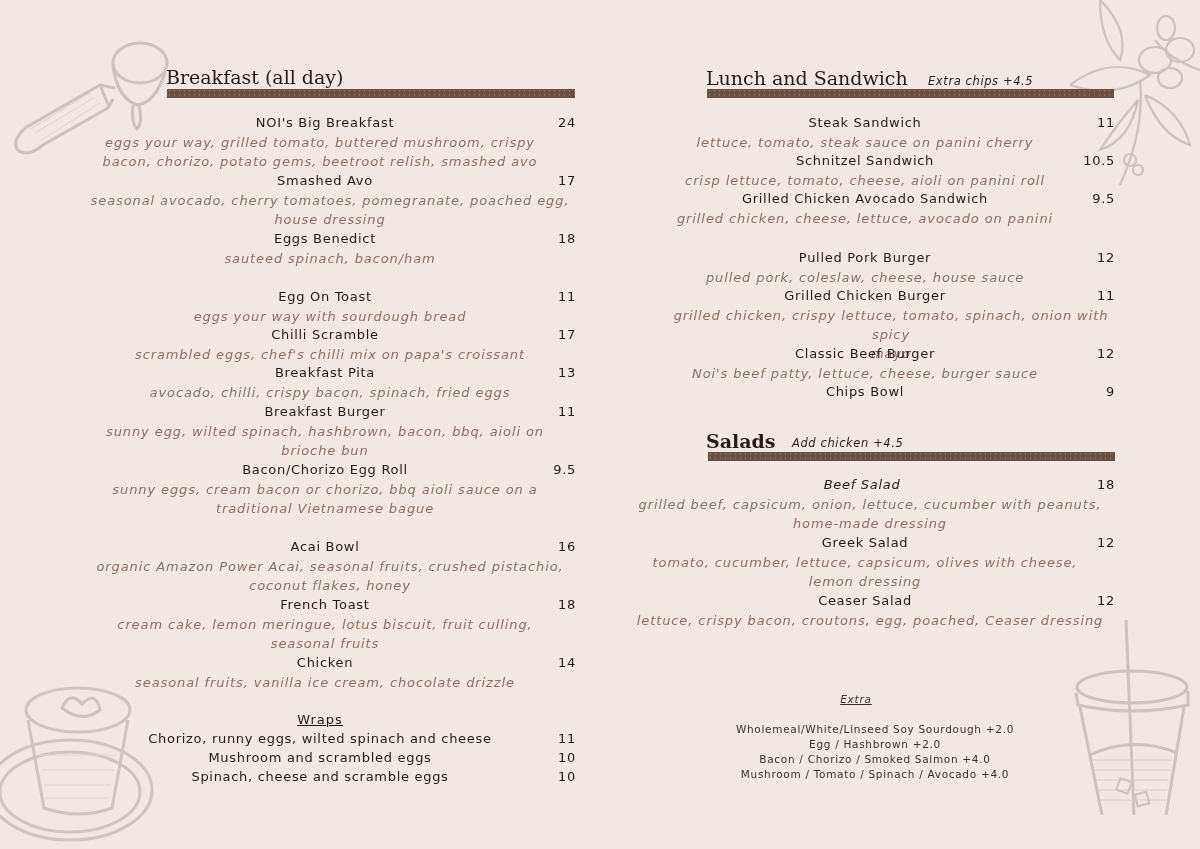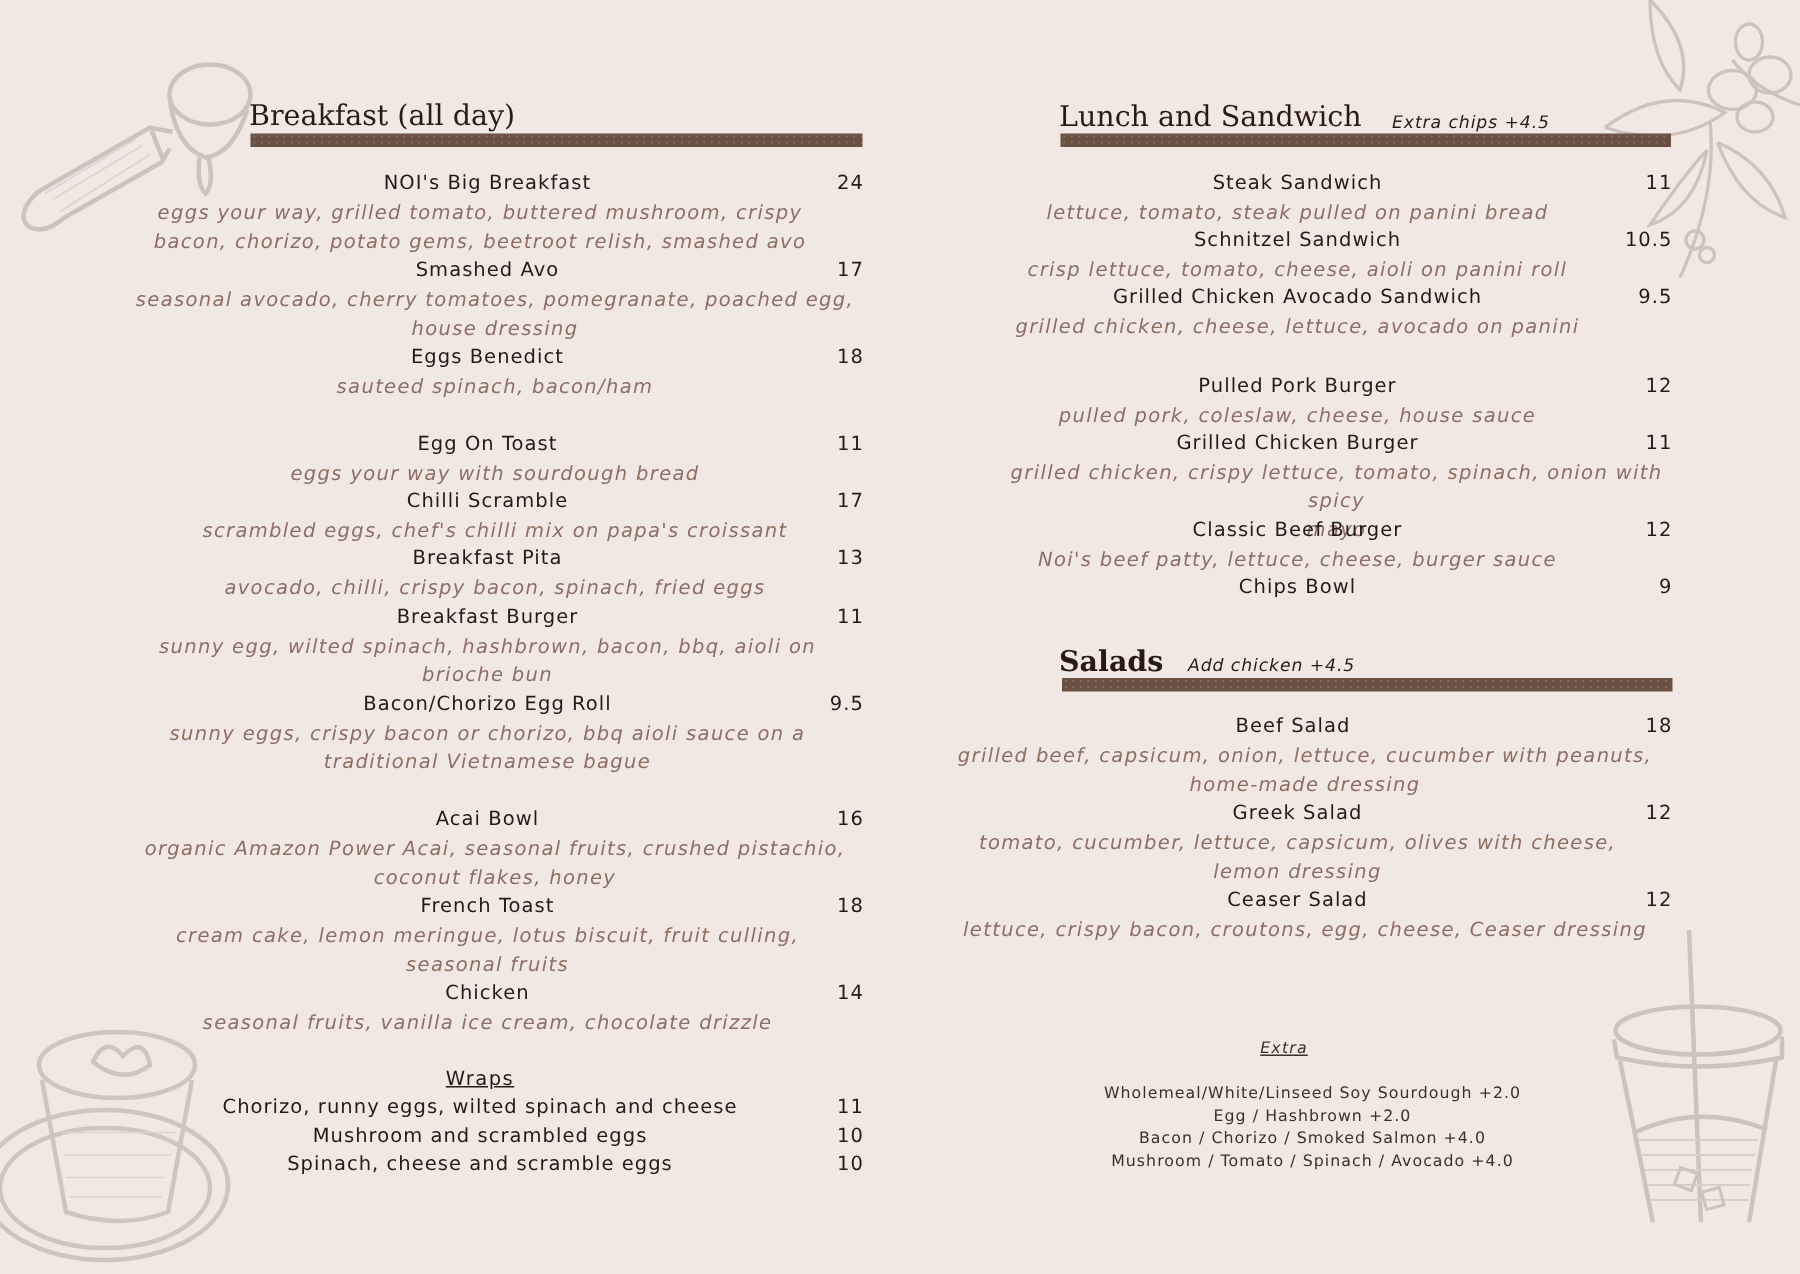--- a/index.html
+++ b/index.html
@@ -181,21 +181,21 @@
     <div class="item-desc" style="top:18px;left:0;right:20px;">
       <div>sunny egg, wilted spinach, hashbrown, bacon, bbq, aioli on</div>
         <div>brioche bun</div>
     </div>
   </div>
 
   <div class="item" style="top:462px;">
     <div class="item-name" style="left:10px;right:30px;">Bacon/Chorizo Egg Roll</div>
     <div class="item-price" style="right:4px;">9.5</div>
     <div class="item-desc" style="top:18px;left:0;right:20px;">
-      <div>sunny eggs, crispy bacon or chorizo, bbq aioli sauce on a</div>
+      <div>sunny eggs, cream bacon or chorizo, bbq aioli sauce on a</div>
         <div>traditional Vietnamese bague</div>
     </div>
   </div>
 
   <div class="item" style="top:539px;">
     <div class="item-name" style="left:10px;right:30px;">Acai Bowl</div>
     <div class="item-price" style="right:4px;">16</div>
     <div class="item-desc" style="top:18px;left:0;right:10px;">
       <div>organic Amazon Power Acai, seasonal fruits, crushed pistachio,</div>
         <div>coconut flakes, honey</div>
@@ -238,21 +238,21 @@
   <div class="section-title" style="left:706px;top:67px;">Lunch and Sandwich</div>
   <div class="section-note" style="left:928px;top:74px;">Extra chips +4.5</div>
   <div class="bar" style="left:707px;top:89px;width:407px;"></div>
 </div>
 
 <div class="col" style="left:630px;top:0;width:490px;height:849px;">
   <div class="item" style="top:115px;">
     <div class="item-name" style="left:10px;right:30px;">Steak Sandwich</div>
     <div class="item-price" style="right:5px;">11</div>
     <div class="item-desc" style="top:18px;left:0;right:20px;">
-      <div>lettuce, tomato, steak pulled on panini bread</div>
+      <div>lettuce, tomato, steak sauce on panini cherry</div>
     </div>
   </div>
   <div class="item" style="top:153px;">
     <div class="item-name" style="left:10px;right:30px;">Schnitzel Sandwich</div>
     <div class="item-price" style="right:5px;">10.5</div>
     <div class="item-desc" style="top:18px;left:0;right:20px;">
       <div>crisp lettuce, tomato, cheese, aioli on panini roll</div>
     </div>
   </div>
   <div class="item" style="top:191px;">
@@ -291,40 +291,40 @@
 </div>
 
 <div class="section-head">
   <div class="section-title" style="left:706px;top:430px;font-weight:bold;">Salads</div>
   <div class="section-note" style="left:792px;top:436px;">Add chicken +4.5</div>
   <div class="bar" style="left:708px;top:452px;width:407px;"></div>
 </div>
 
 <div class="col" style="left:630px;top:0;width:490px;height:849px;">
   <div class="item" style="top:477px;">
-    <div class="item-name" style="left:4px;right:30px;">Beef Salad</div>
+    <div class="item-name" style="left:4px;right:30px;font-style:italic;">Beef Salad</div>
     <div class="item-price" style="right:5px;">18</div>
     <div class="item-desc" style="top:18px;left:0;right:10px;">
       <div>grilled beef, capsicum, onion, lettuce, cucumber with peanuts,</div>
         <div>home-made dressing</div>
     </div>
   </div>
   <div class="item" style="top:535px;">
     <div class="item-name" style="left:10px;right:30px;">Greek Salad</div>
     <div class="item-price" style="right:5px;">12</div>
     <div class="item-desc" style="top:18px;left:0;right:20px;">
       <div>tomato, cucumber, lettuce, capsicum, olives with cheese,</div>
         <div>lemon dressing</div>
     </div>
   </div>
   <div class="item" style="top:593px;">
     <div class="item-name" style="left:10px;right:30px;">Ceaser Salad</div>
     <div class="item-price" style="right:5px;">12</div>
     <div class="item-desc" style="top:18px;left:0;right:10px;">
-      <div>lettuce, crispy bacon, croutons, egg, cheese, Ceaser dressing</div>
+      <div>lettuce, crispy bacon, croutons, egg, poached, Ceaser dressing</div>
     </div>
   </div>
 </div>
 
 <div>
   <div class="extra-title" style="left:756px;width:200px;top:693px;font-style:italic;">Extra</div>
   <div class="extra-line" style="left:675px;width:400px;top:723px;">Wholemeal/White/Linseed Soy Sourdough +2.0</div>
   <div class="extra-line" style="left:675px;width:400px;top:738px;">Egg / Hashbrown +2.0</div>
   <div class="extra-line" style="left:675px;width:400px;top:753px;">Bacon / Chorizo / Smoked Salmon +4.0</div>
   <div class="extra-line" style="left:675px;width:400px;top:768px;">Mushroom / Tomato / Spinach / Avocado +4.0</div>

